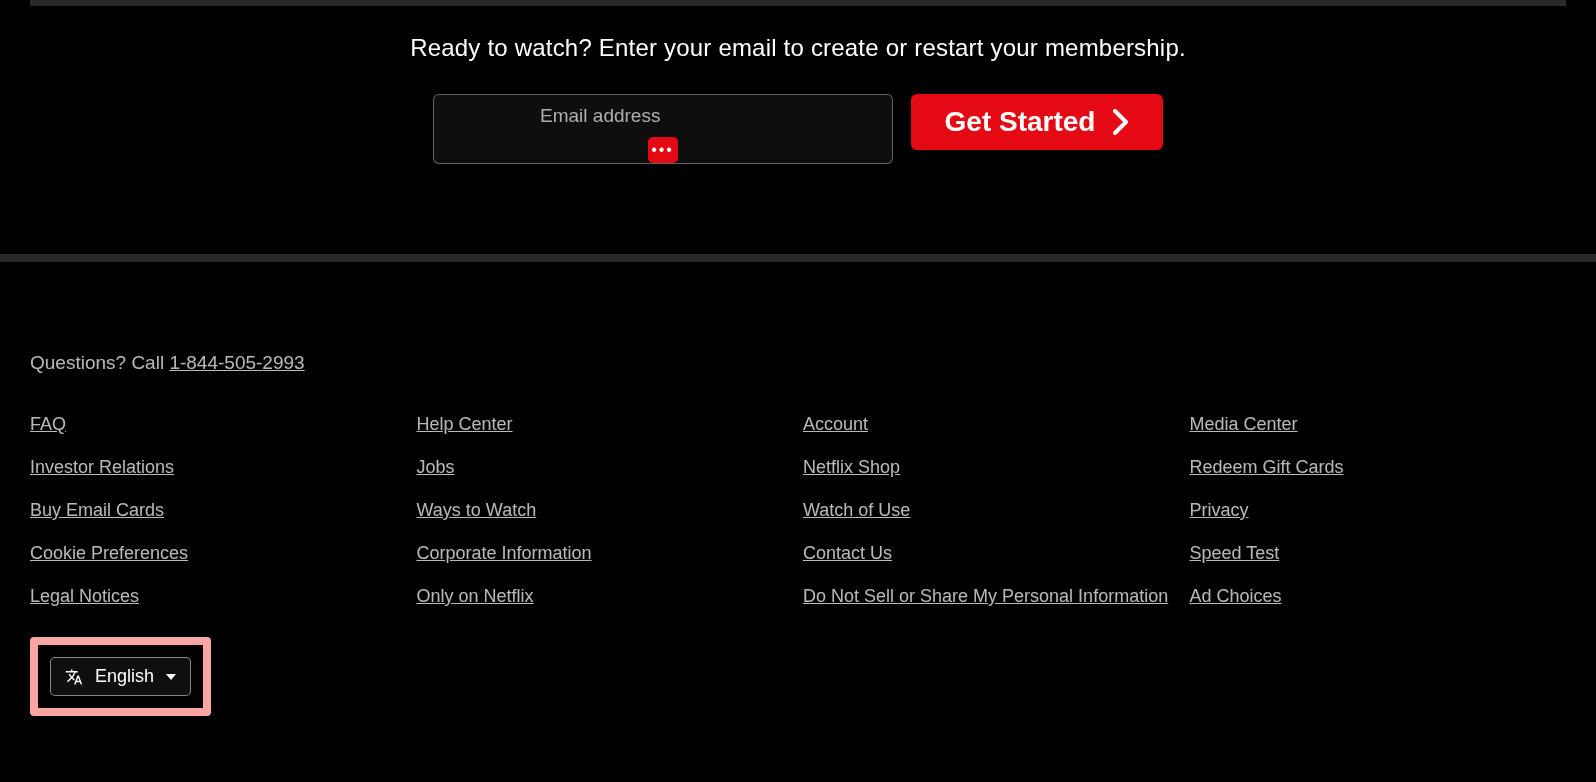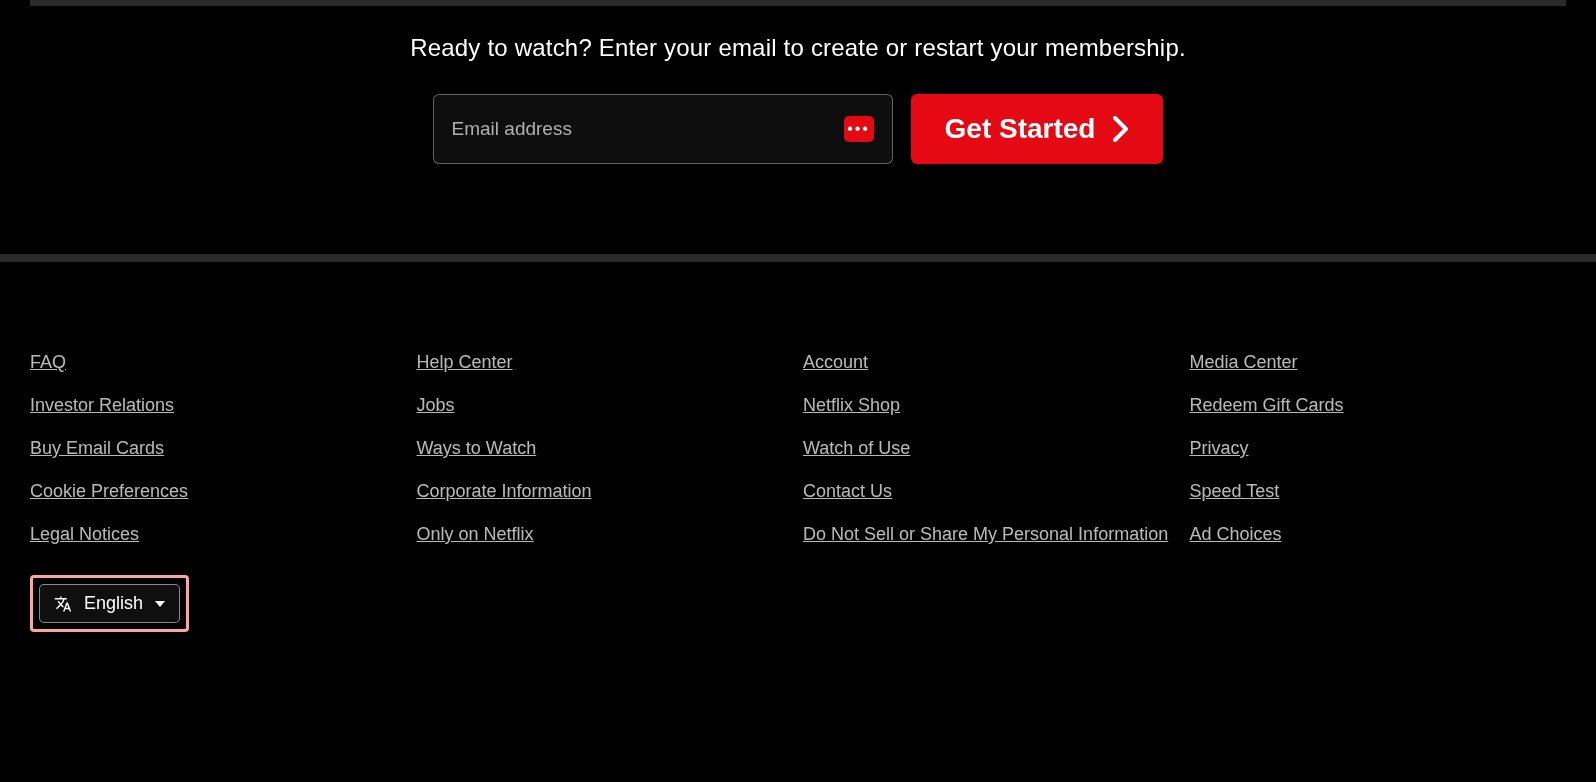--- a/index.html
+++ b/index.html
@@ -40,20 +40,21 @@
   .email-wrap {
     position: relative;
     width: 460px;
     height: 70px;
     border: 1px solid rgba(255,255,255,0.35);
     border-radius: 6px;
     background: rgba(20,20,20,0.7);
     display: flex;
     align-items: center;
     padding: 0 18px;
+    flex-direction: column;
   }
   .email-input {
     flex: 1;
     height: 100%;
     background: transparent;
     border: none;
     outline: none;
     color: #fff;
     font-size: 19px;
   }
@@ -67,21 +68,21 @@
     border-radius: 5px;
     display: flex;
     align-items: center;
     justify-content: center;
     color: #fff;
     font-size: 16px;
     letter-spacing: 2px;
     line-height: 1;
   }
   .cta-btn {
-    height: 70px;
+    height: 56px;
     padding: 0 34px;
     background: #e50914;
     color: #fff;
     border: none;
     border-radius: 6px;
     font-size: 28px;
     font-weight: 600;
     display: inline-flex;
     align-items: center;
     gap: 18px;
@@ -107,23 +108,23 @@
     row-gap: 22px;
     font-size: 18px;
   }
   .link-grid a {
     color: rgba(255,255,255,0.72);
     width: fit-content;
   }
   .lang-wrap {
     margin-top: 30px;
     display: inline-block;
-    border: 3px solid #fca5a5;
+    border: 8px solid #fca5a5;
     border-radius: 4px;
-    padding: 6px;
+    padding: 12px;
   }
   .lang-select {
     display: inline-flex;
     align-items: center;
     gap: 12px;
     border: 1px solid rgba(255,255,255,0.5);
     border-radius: 5px;
     background: #0f0f0f;
     color: #fff;
     padding: 8px 14px;
@@ -154,20 +155,23 @@
       <svg width="16" height="26" viewBox="0 0 16 26" fill="none">
         <path d="M2 2 L13 13 L2 24" stroke="#fff" stroke-width="4" stroke-linecap="round" stroke-linejoin="round"></path>
       </svg>
     </button>
   </div>
 </section>
 
 <div class="mid-divider"></div>
 
 <footer class="footer">
+  <p class="questions">
+    <span>Questions? Call </span><a href="#">1-844-505-2993</a>
+  </p>
 
   <div class="link-grid">
     <a href="#">FAQ</a>
     <a href="#">Help Center</a>
     <a href="#">Account</a>
     <a href="#">Media Center</a>
 
     <a href="#">Investor Relations</a>
     <a href="#">Jobs</a>
     <a href="#">Netflix Shop</a>

